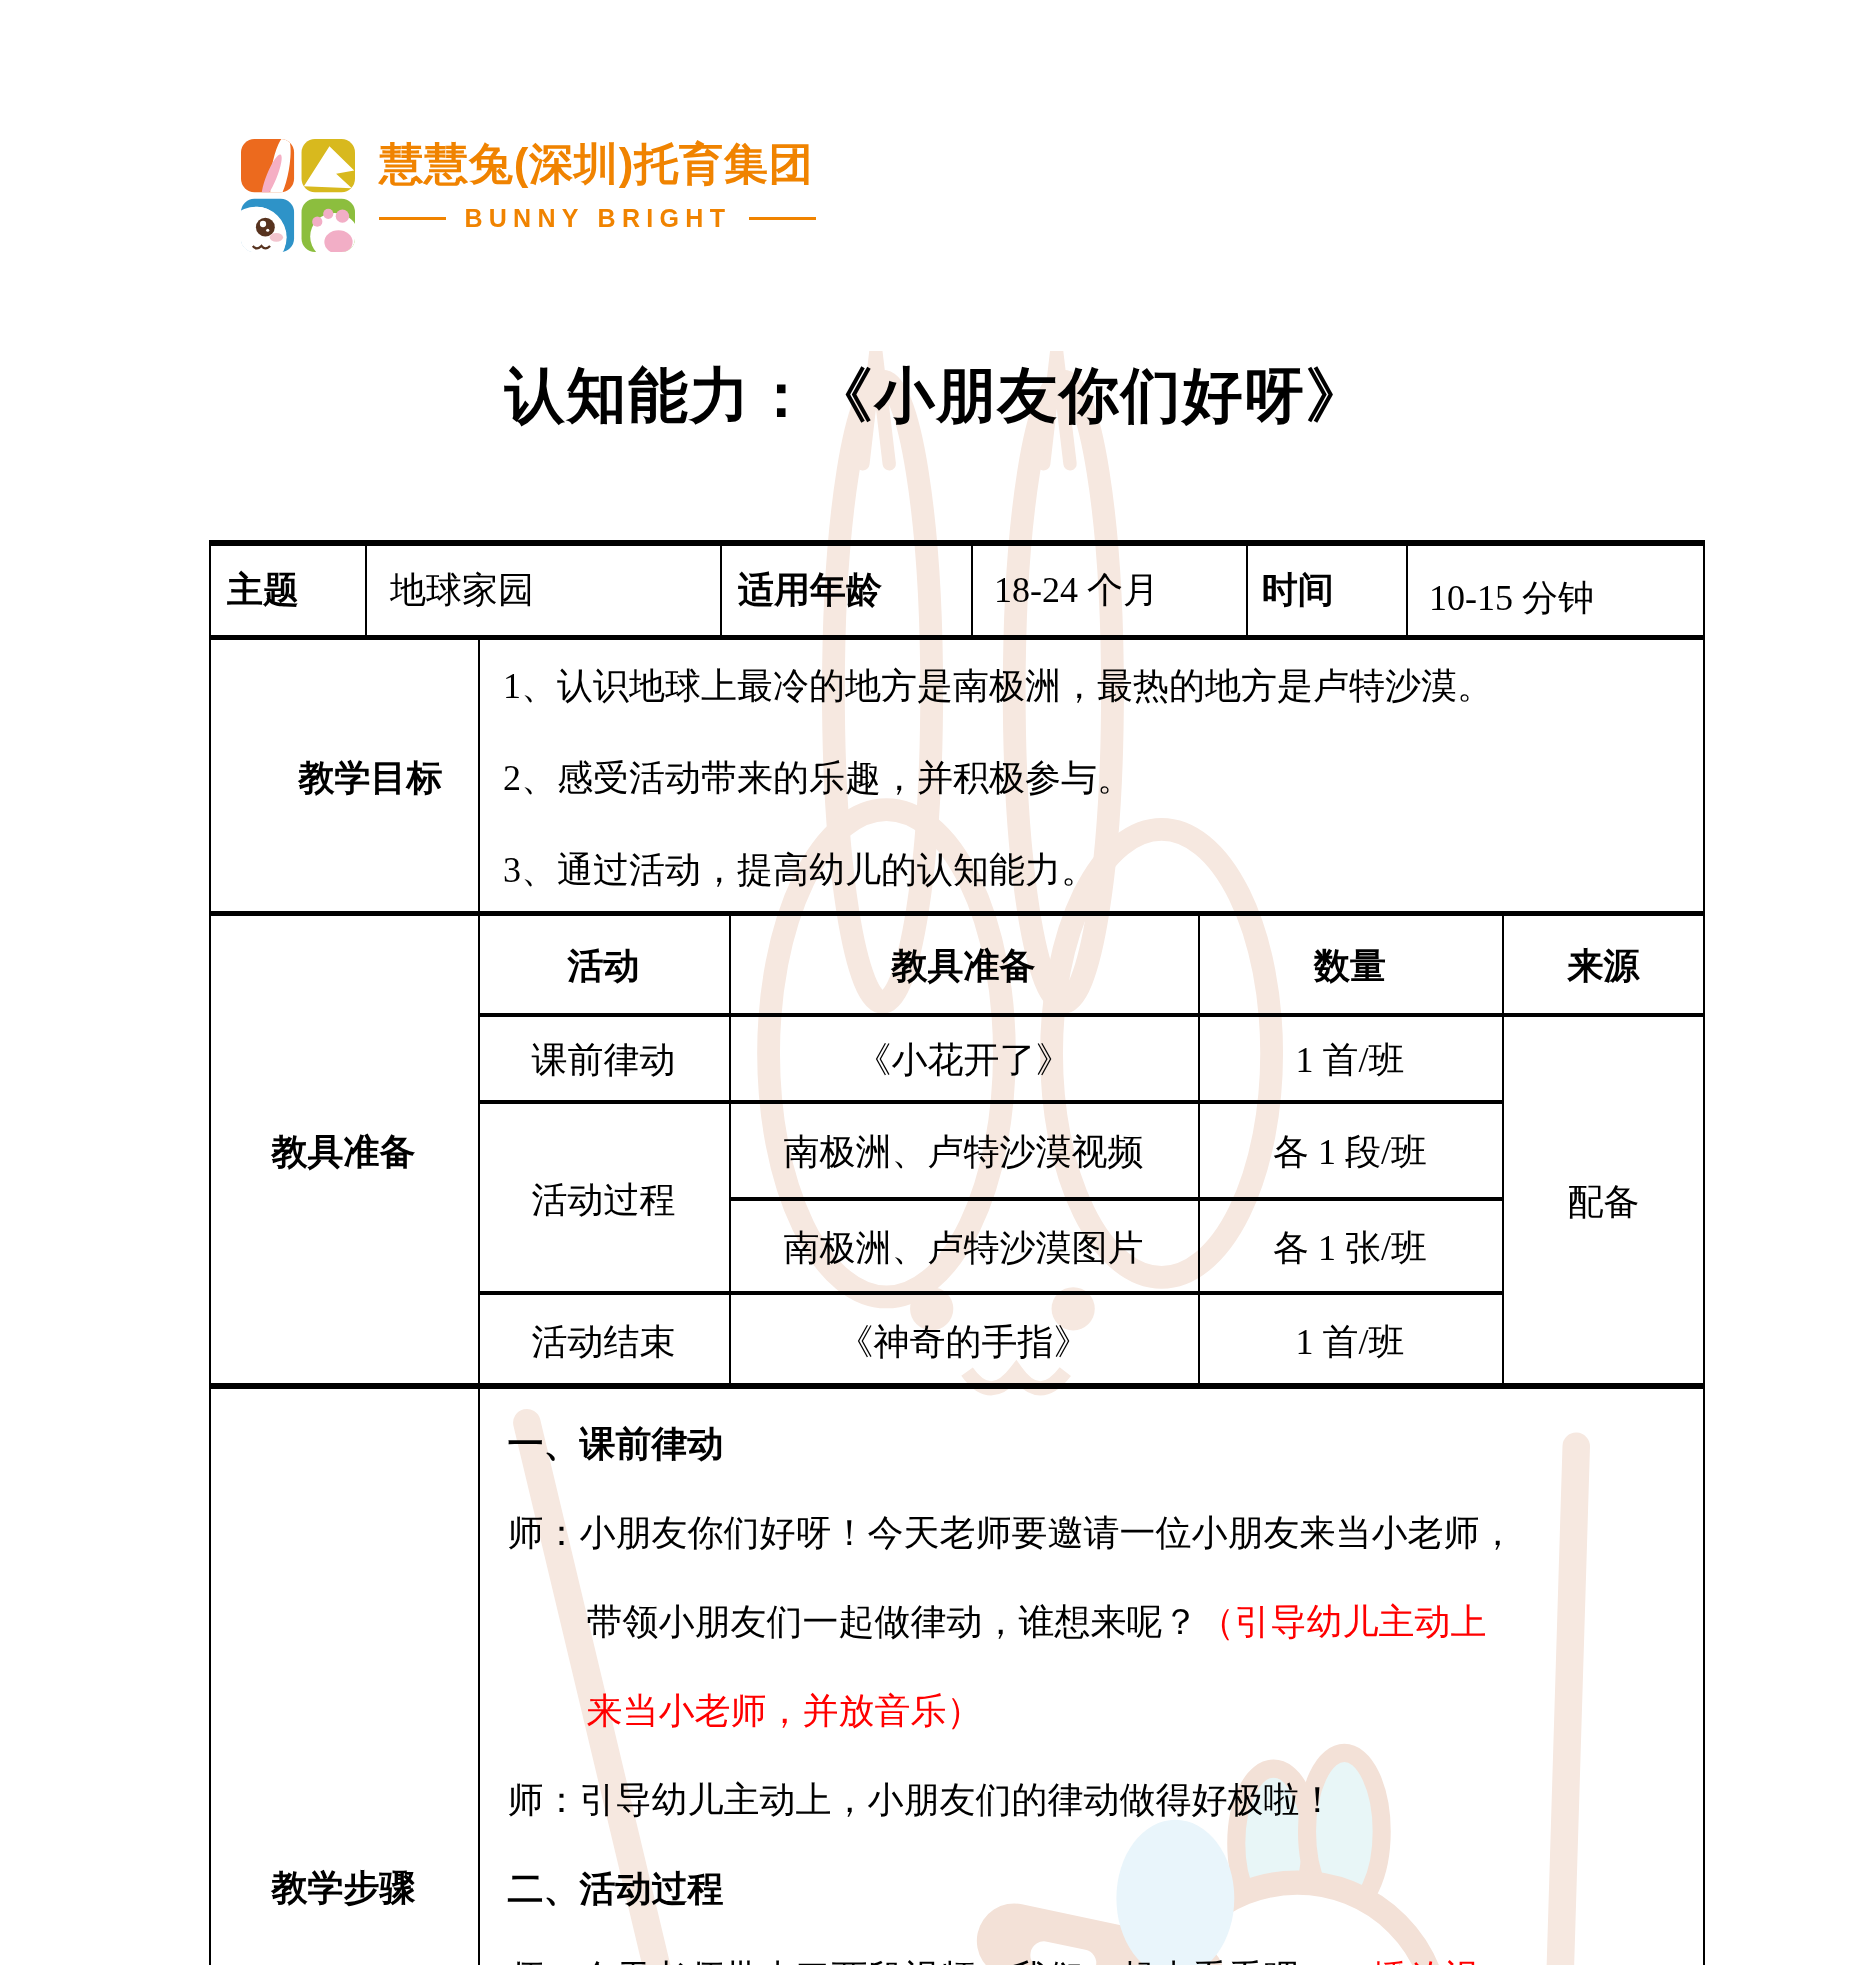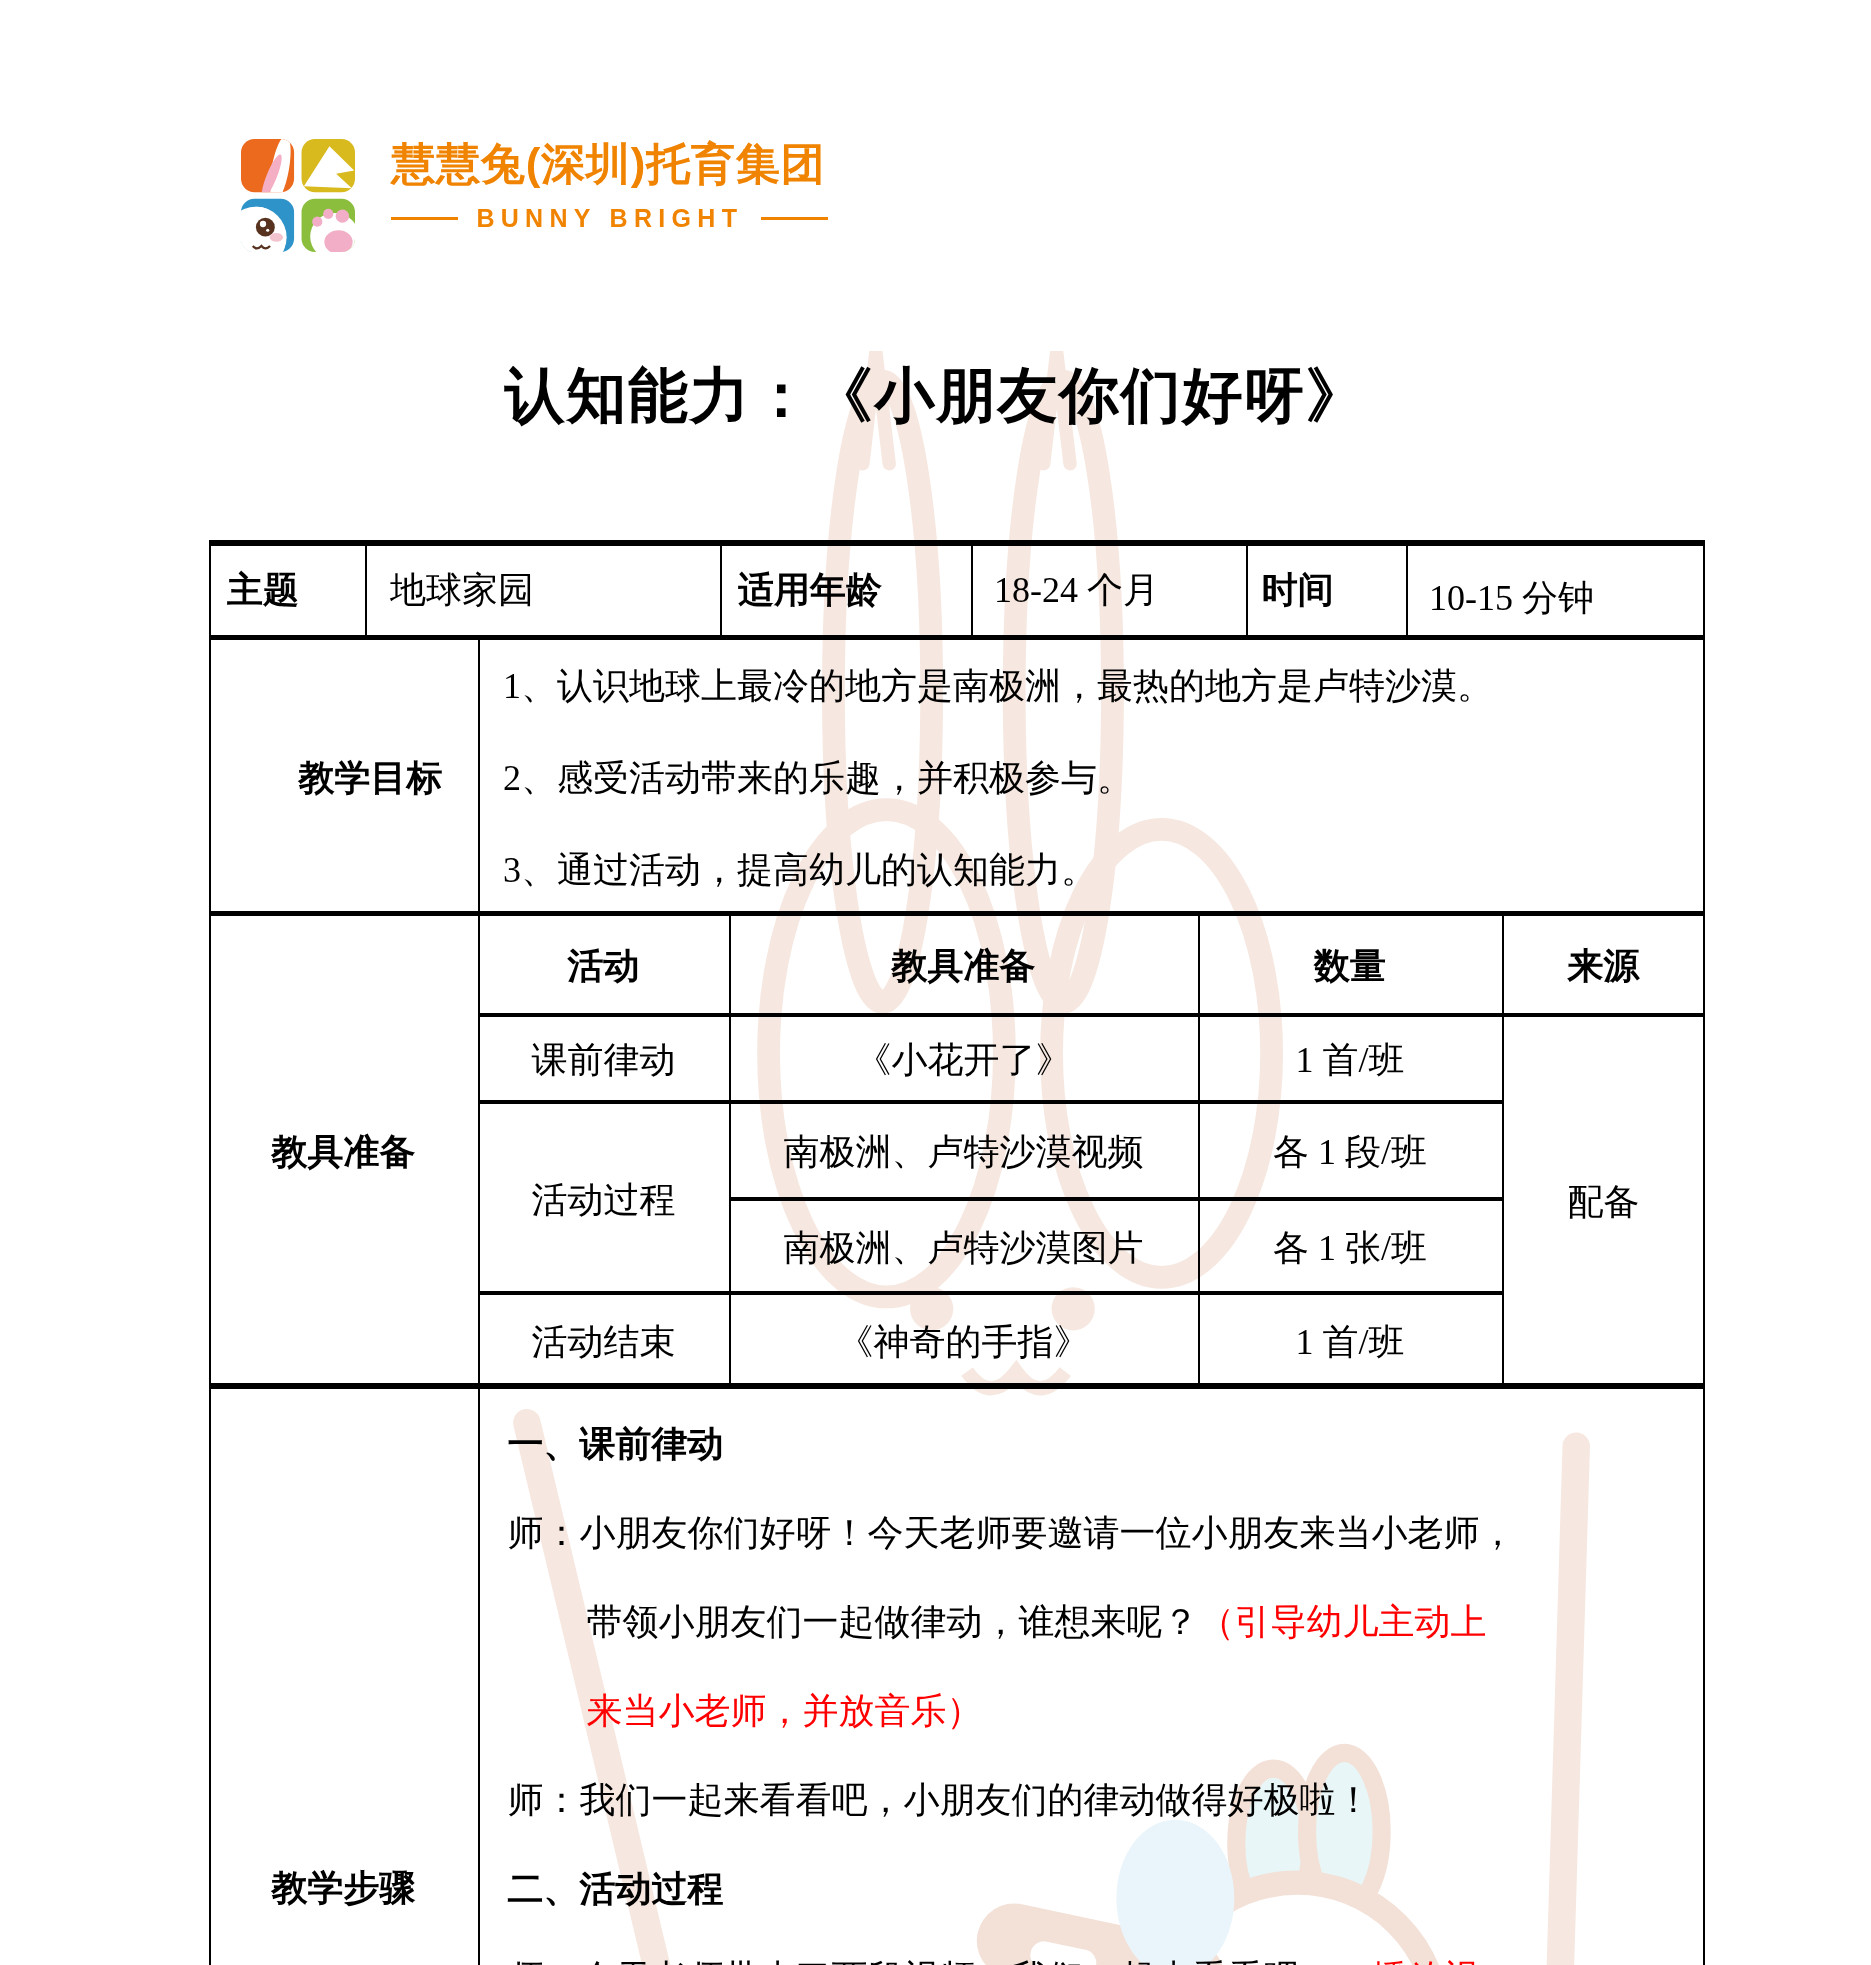--- a/index.html
+++ b/index.html
@@ -1,20 +1,20 @@
 <!DOCTYPE html>
 <html style="font-size:6.3px"><head>
 <meta charset="utf-8">
 <style>
   html,body{margin:0;padding:0;background:#ffffff;}
   .page{position:relative;width:1872px;height:2647px;background:#ffffff;overflow:hidden;
         font-family:"Liberation Serif","DejaVu Serif",serif;color:#000;}
   .watermark{position:absolute;left:0;top:0;width:1872px;height:2647px;z-index:0;}
   
-  .brand-header{position:absolute;left:241px;top:134px;z-index:2;display:flex;align-items:flex-start;gap:12px;}
+  .brand-header{position:absolute;left:241px;top:134px;z-index:2;display:flex;align-items:flex-start;}
   .brand-tiles{width:114px;height:113px;margin-top:5.1px;}
   .brand-textcol{margin-left:24.4px;display:flex;flex-direction:column;}
   .brand-zh{font-family:"Liberation Sans","DejaVu Sans",sans-serif;font-weight:bold;
             font-size:44px;line-height:59px;color:#F08300;letter-spacing:0.8px;white-space:nowrap;}
   .brand-en-row{display:flex;align-items:center;margin-top:11px;}
   .brand-dash{display:inline-block;width:67px;height:3.5px;background:#F08300;}
   .brand-en{font-family:"Liberation Sans","DejaVu Sans",sans-serif;font-weight:bold;
             font-size:25px;color:#F08300;letter-spacing:6.3px;margin:0 18px;white-space:nowrap;}
   
   .doc-title{position:absolute;left:0;right:0;top:356px;z-index:2;text-align:center;
@@ -168,21 +168,21 @@
     <div class="cell center" style="left:989px;top:756px;width:304px;height:92px;">1 首/班</div>
 
     <div class="cell center" style="left:1293px;top:477px;width:203px;height:371px;">配备</div>
 
     <div class="cell lbl center" style="left:0;top:848px;width:269px;height:1001px;">教学步骤</div>
     <div class="steps-body">
       <div class="step-line hd"><span>一、课前律动</span></div>
       <div class="step-line"><span>师：小朋友你们好呀！今天老师要邀请一位小朋友来当小老师，</span><span class="red"></span></div>
       <div class="step-line ind"><span>带领小朋友们一起做律动，谁想来呢？</span><span class="red">（引导幼儿主动上</span></div>
       <div class="step-line ind"><span></span><span class="red">来当小老师，并放音乐）</span></div>
-      <div class="step-line"><span>师：我们一起来看看吧，小朋友们的律动做得好极啦！</span></div>
+      <div class="step-line"><span>师：引导幼儿主动上，小朋友们的律动做得好极啦！</span></div>
       <div class="step-line hd"><span>二、活动过程</span></div>
       <div class="step-line"><span>师：今天老师带来了两段视频，我们一起来看看吧！</span><span class="red">（播放视</span></div>
 
     </div>
 
     <div class="ln" style="left:0;top:0;width:2px;height:1849px;"></div>
     <div class="ln" style="left:1494px;top:0;width:2px;height:1849px;"></div>
     <div class="ln" style="left:156px;top:0;width:2px;height:100px;"></div>
     <div class="ln" style="left:511px;top:0;width:2px;height:100px;"></div>
     <div class="ln" style="left:762px;top:0;width:2px;height:100px;"></div>

